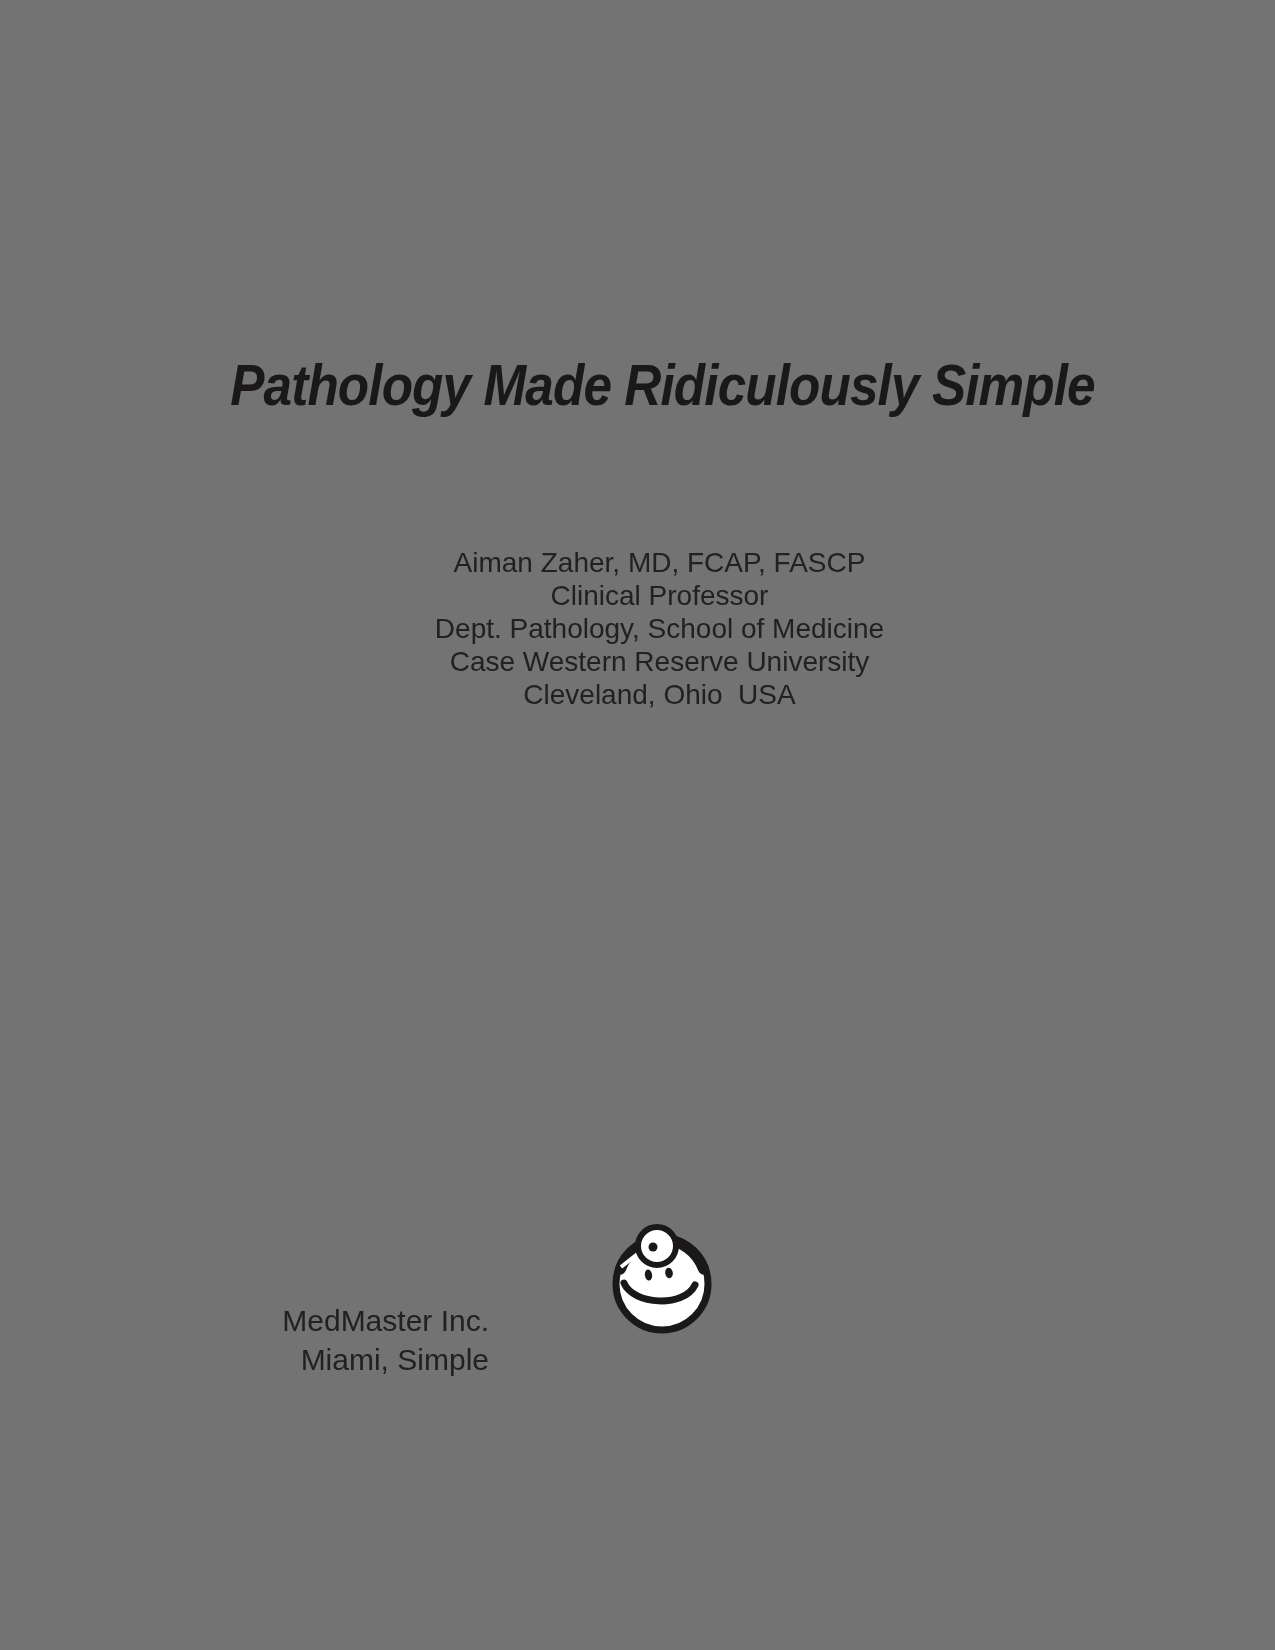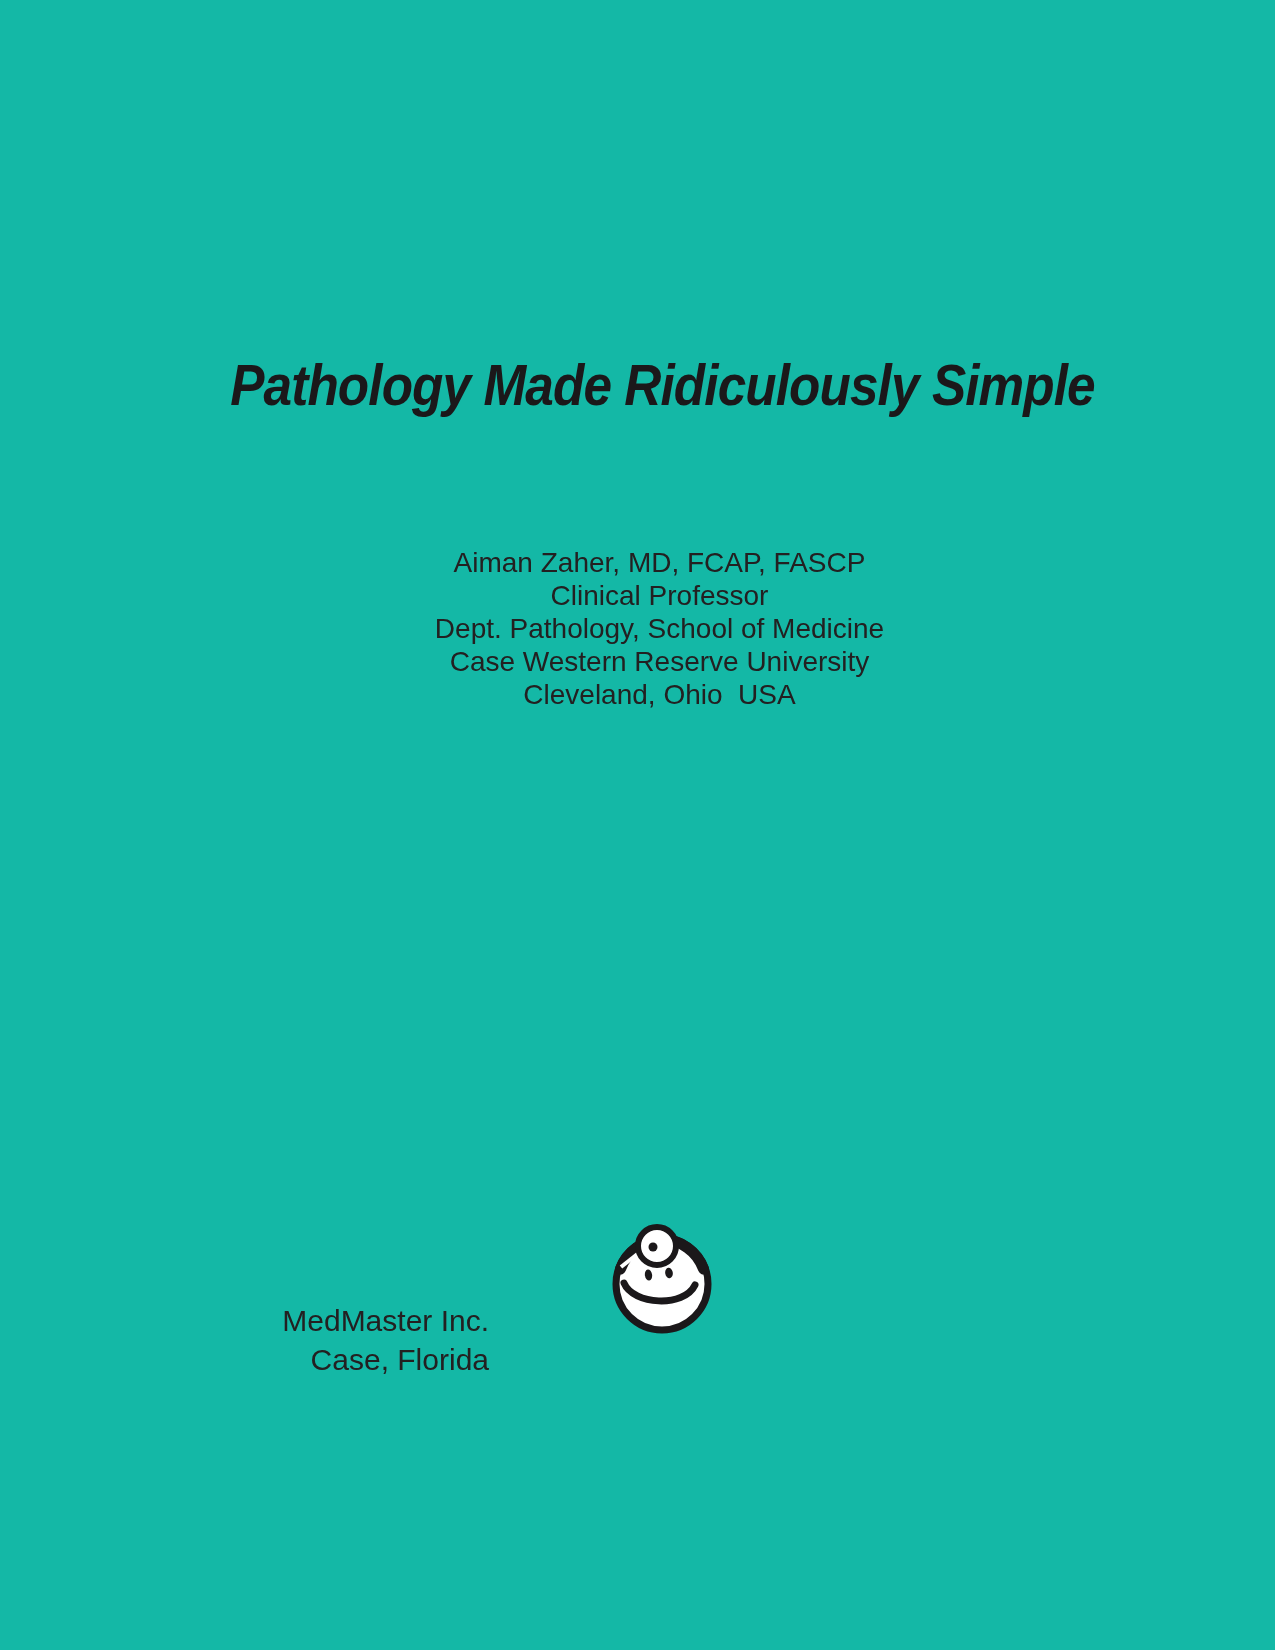--- a/index.html
+++ b/index.html
@@ -4,21 +4,21 @@
 <style>
   html, body {
     margin: 0;
     padding: 0;
     background: #ffffff;
   }
   .page {
     position: relative;
     width: 1275px;
     height: 1650px;
-    background: #14b8a6;
+    background: #737373;
     overflow: hidden;
     font-family: "Liberation Sans", "DejaVu Sans", sans-serif;
     color: #1f1c1d;
   }
   .book-title {
     position: absolute;
     top: 354px;
     left: 0;
     width: 1275px;
     text-align: center;
@@ -93,16 +93,16 @@
 
       <ellipse cx="48.5" cy="70" rx="3.6" ry="5.6" fill="#1b181a" transform="rotate(-8 48.5 70)"></ellipse>
       <ellipse cx="69" cy="68" rx="3.8" ry="5.3" fill="#1b181a" transform="rotate(-8 69 68)"></ellipse>
 
       <path d="M 24 78 C 33 100, 84 103, 95 80" fill="none" stroke="#1b181a" stroke-width="7" stroke-linecap="round"></path>
     </svg>
   </div>
 
   <div class="publisher-block">
     <div>MedMaster Inc.</div>
-    <div>Case, Florida</div>
+    <div>Miami, Simple</div>
   </div>
 
 </div>
 
 </body></html>

